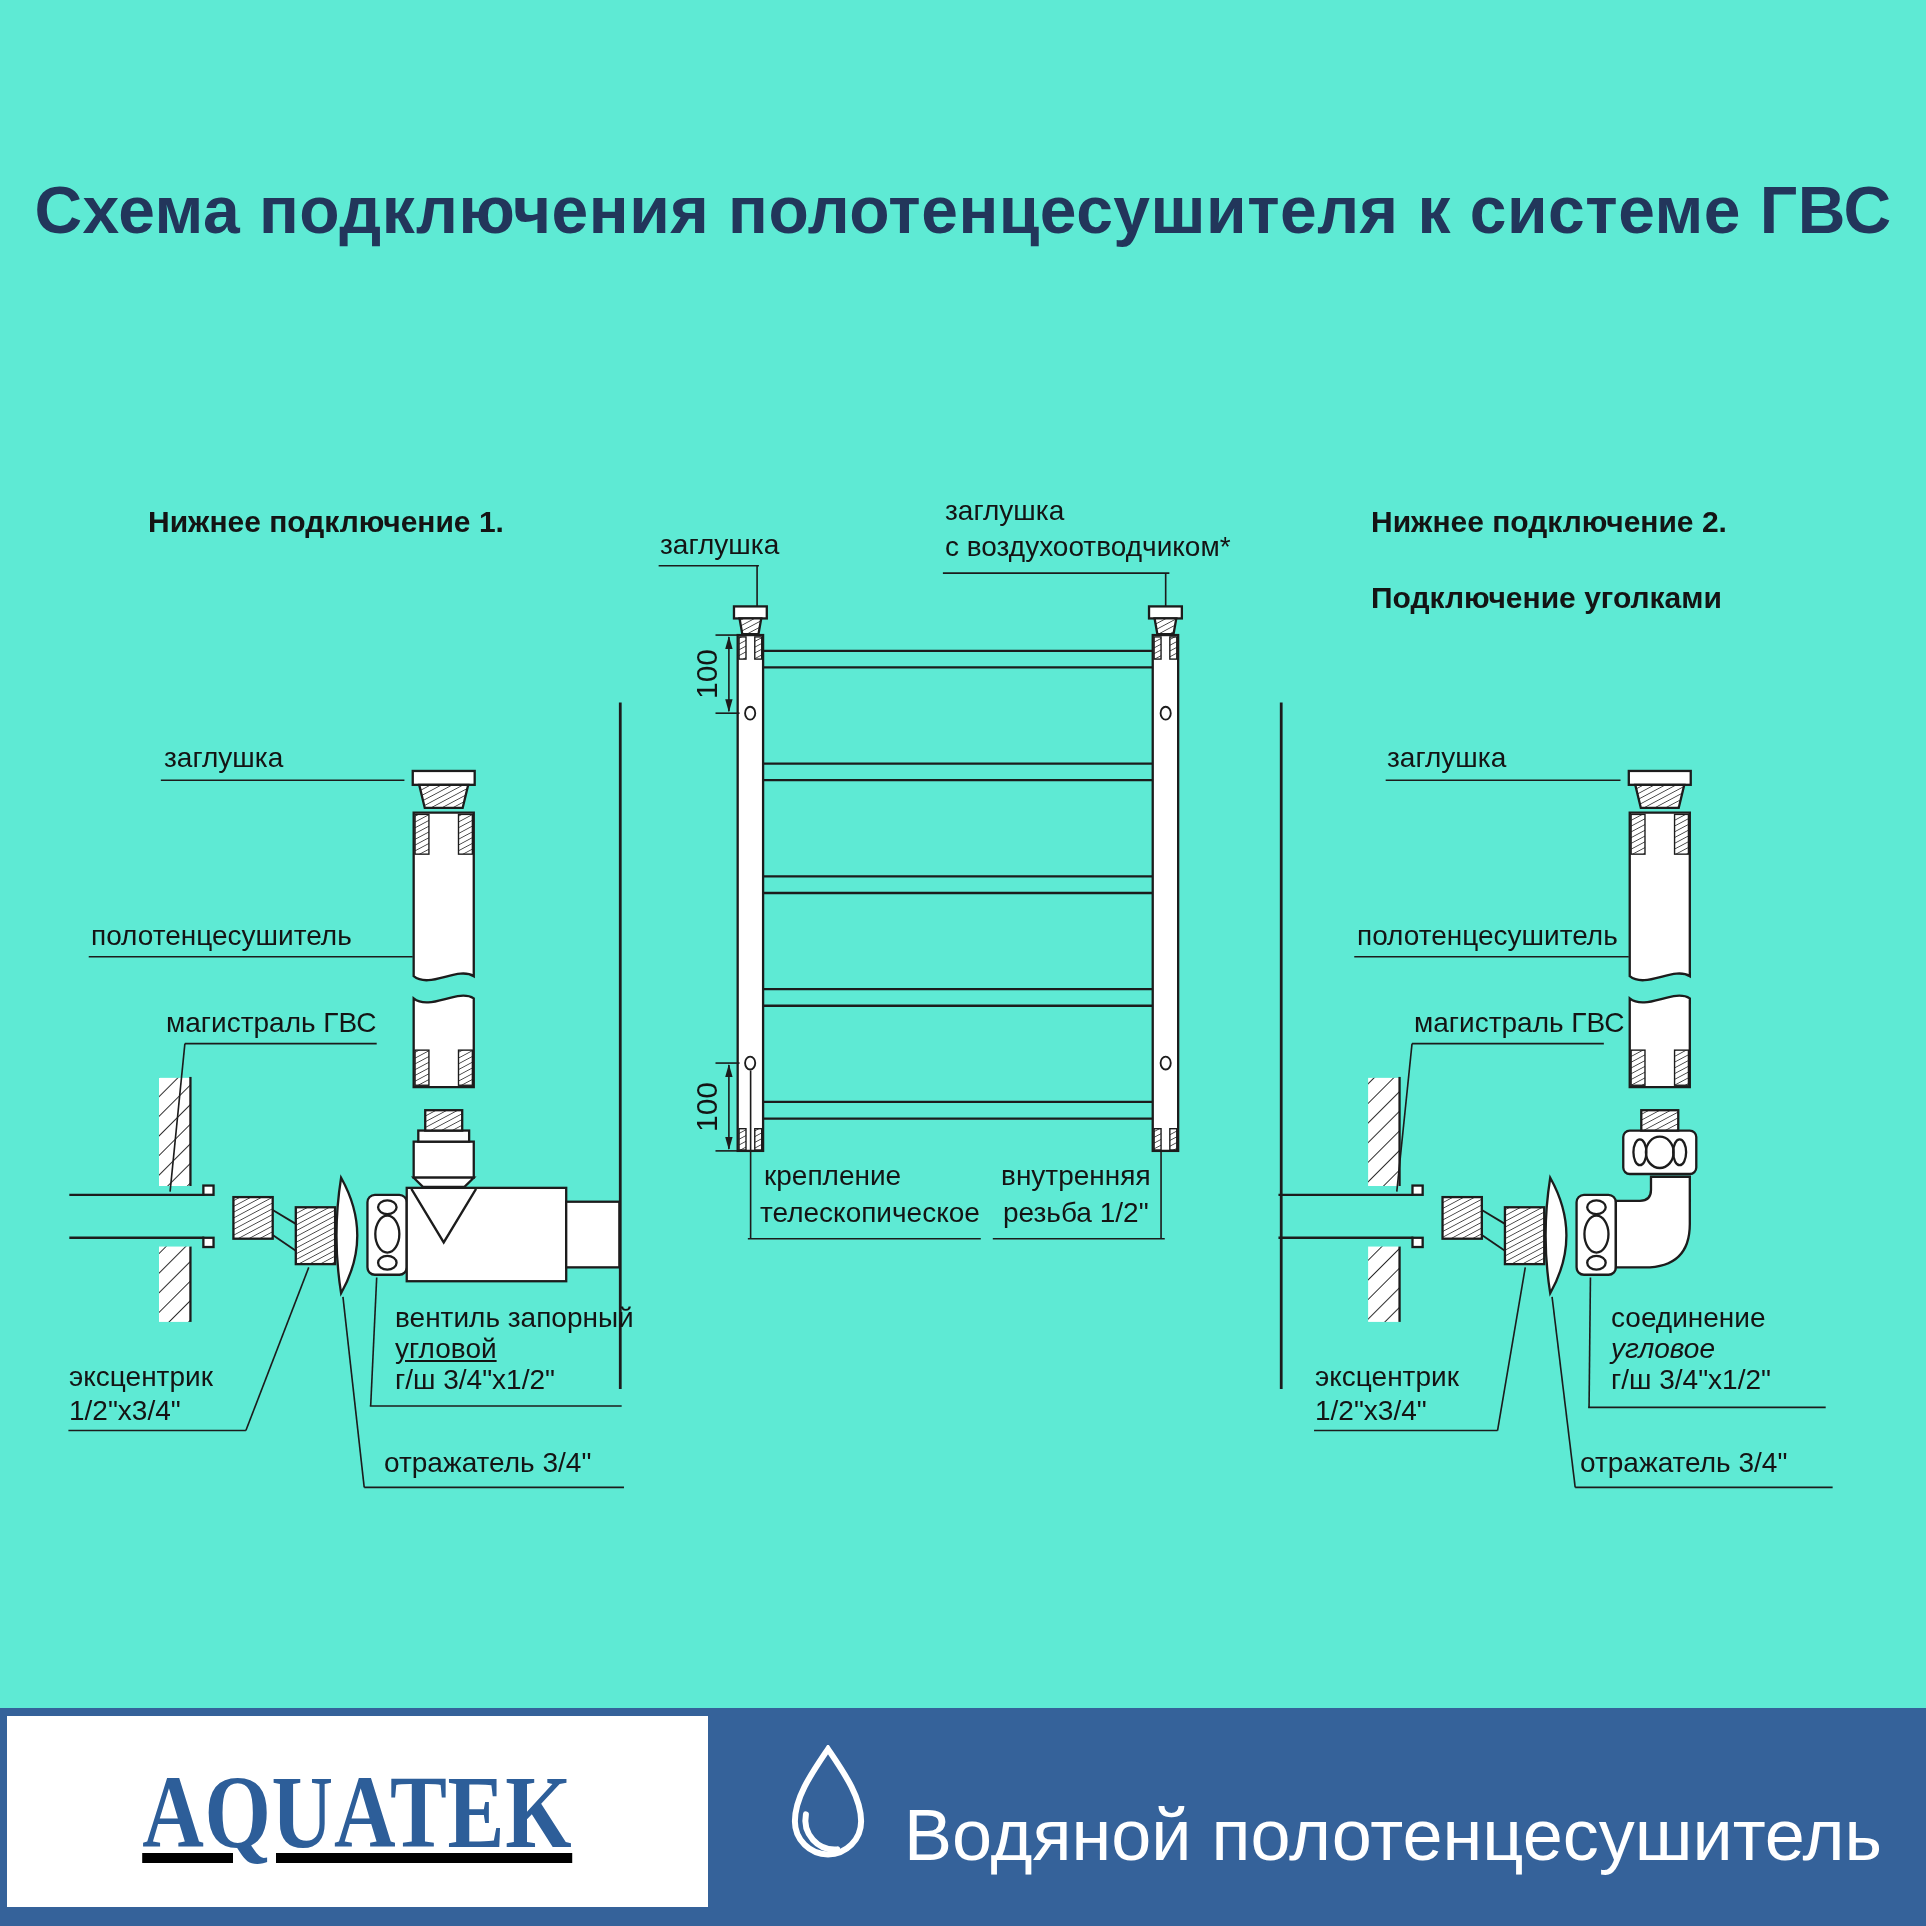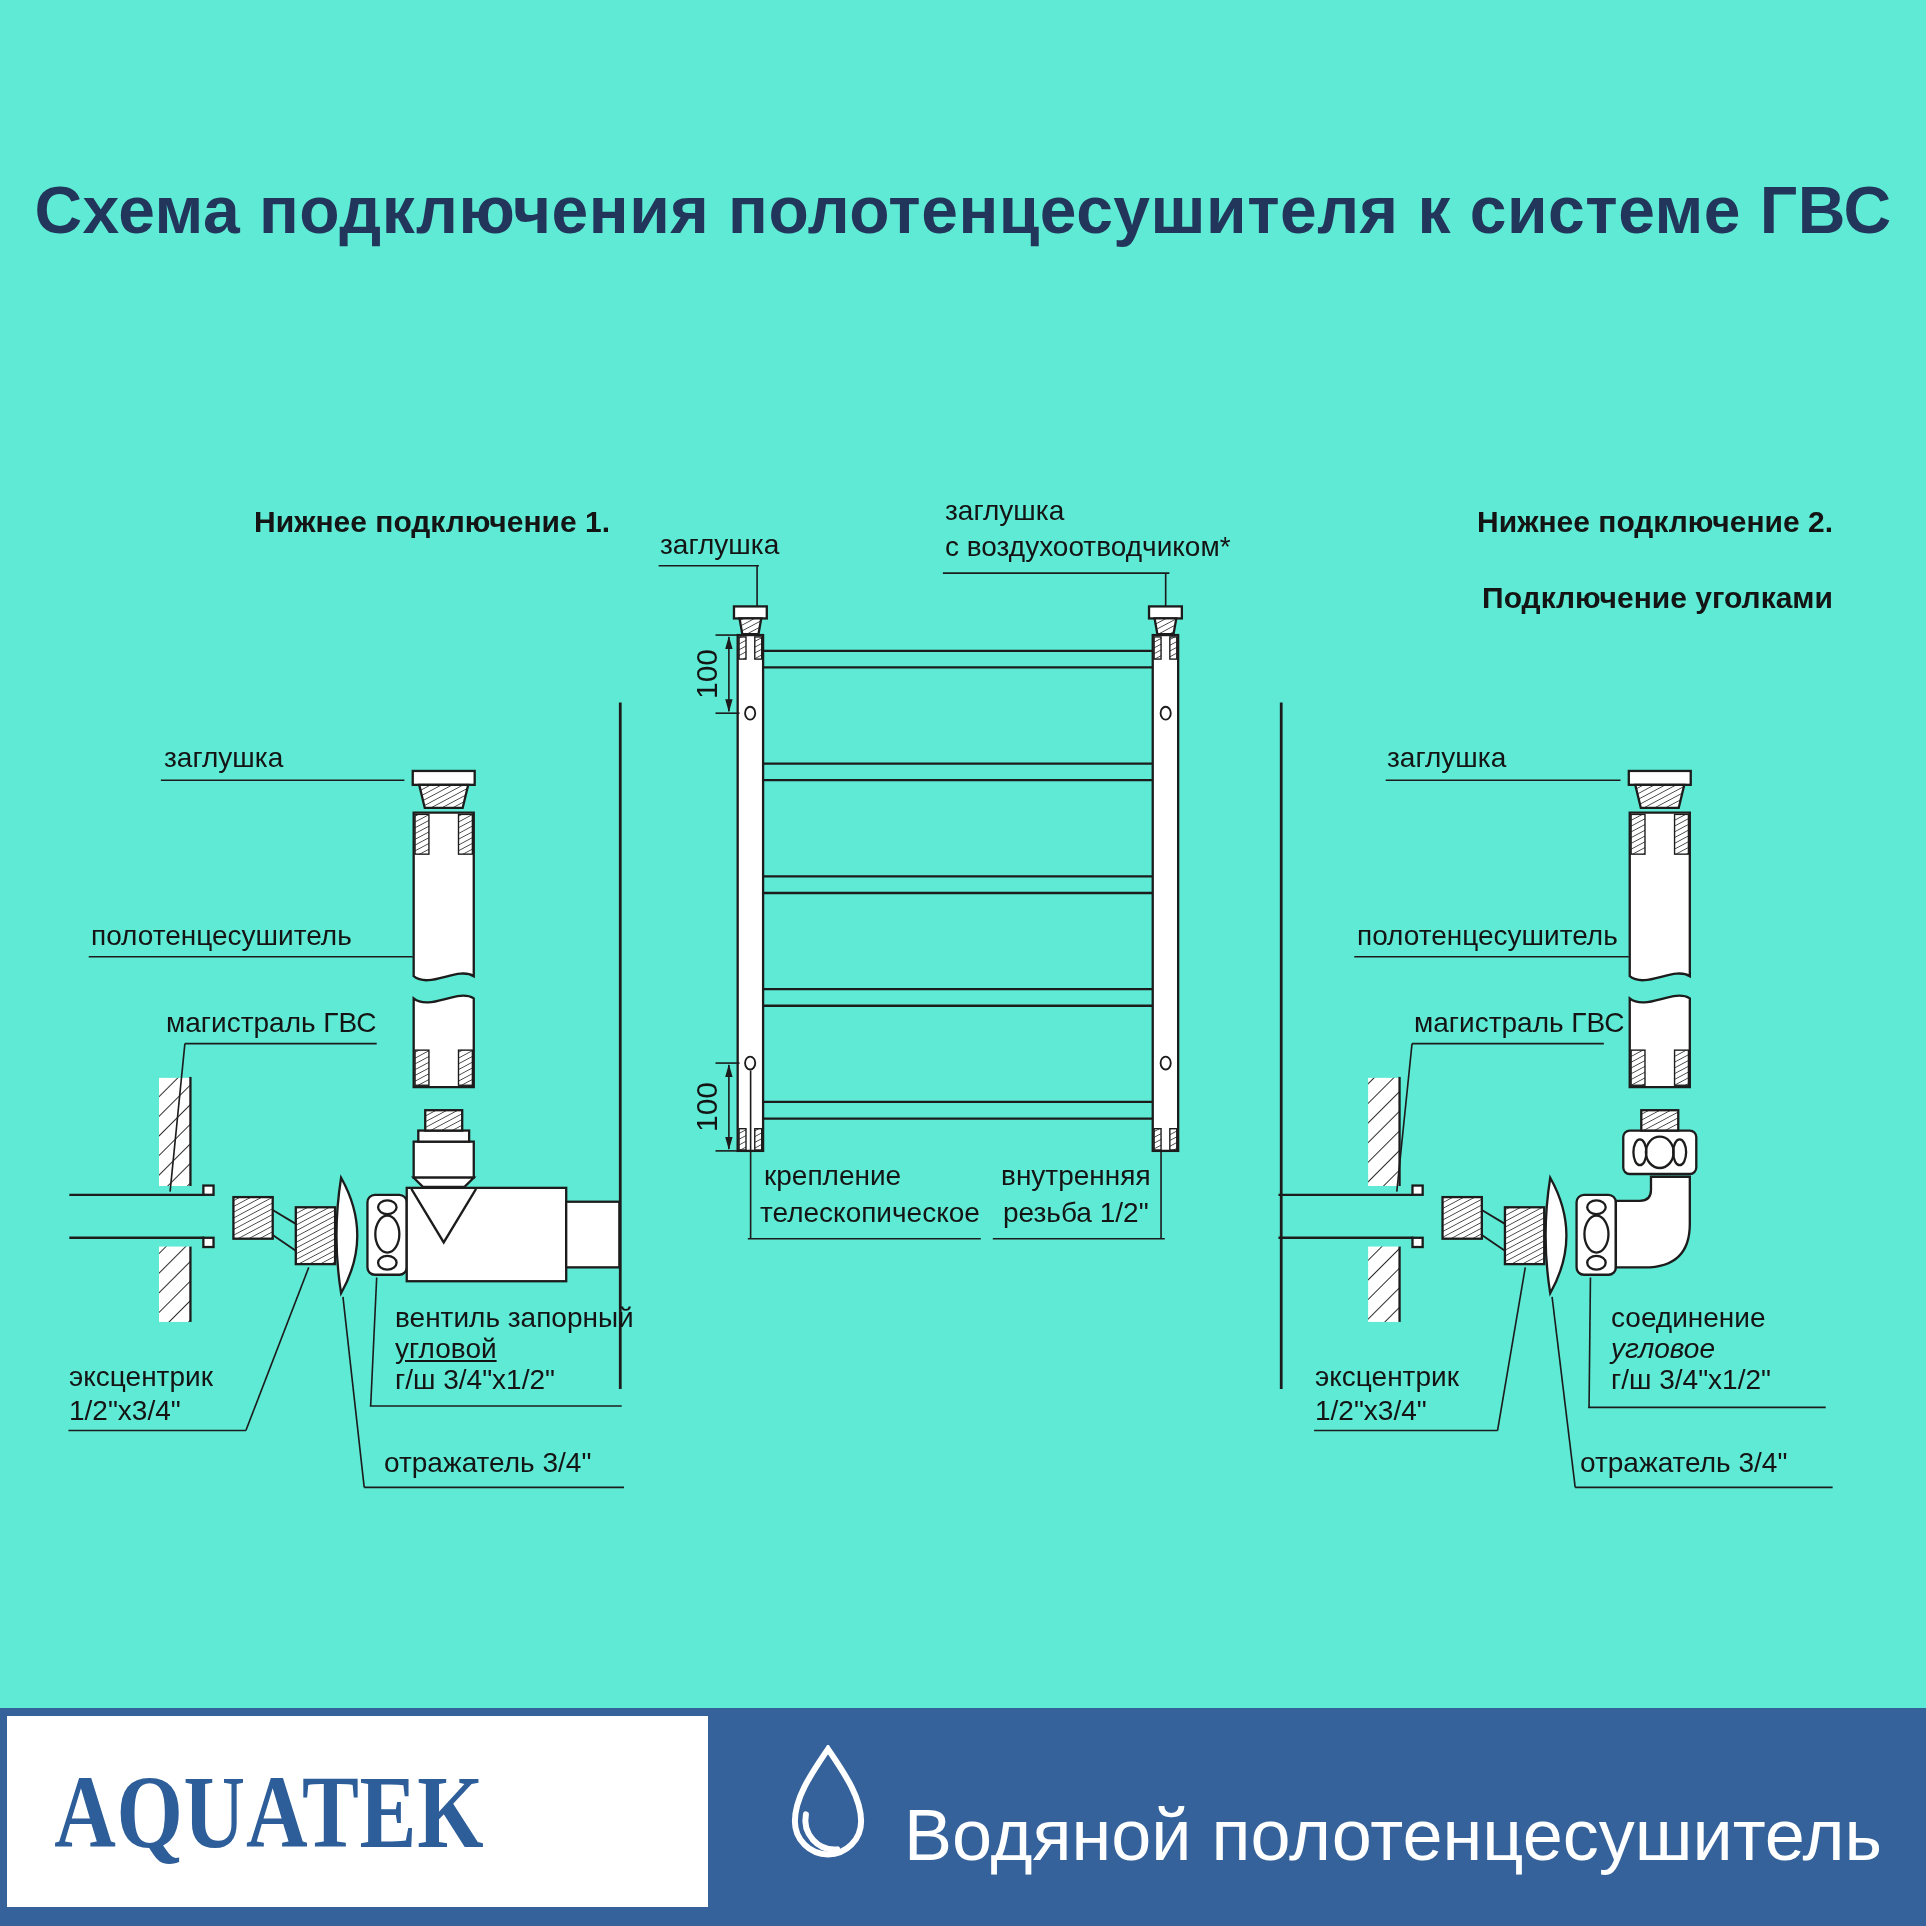--- a/index.html
+++ b/index.html
@@ -2,27 +2,27 @@
 <html style="font-size:7.4px"><head>
 <meta charset="utf-8">
 <style>
   html,body{margin:0;padding:0;background:#fff;}
   .page{position:relative;width:1926px;height:1926px;background:#5eead4;overflow:hidden;
         font-family:"Liberation Sans",sans-serif;}
   .art{position:absolute;left:0;top:0;width:1926px;height:1926px;}
   .title{position:absolute;left:0;top:172px;width:1926px;text-align:center;
          font-size:66px;font-weight:bold;color:#22365B;letter-spacing:0.5px;}
   .lbl{position:absolute;font-size:28px;line-height:1.05;color:#141414;white-space:nowrap;}
-  .hdr{position:absolute;width:462px;text-align:right;font-size:30px;font-weight:bold;
+  .hdr{position:absolute;width:462px;text-align:left;font-size:30px;font-weight:bold;
        color:#141414;white-space:nowrap;}
   .dim{position:absolute;width:74px;height:30px;font-size:30px;color:#141414;
        text-align:center;transform:rotate(-90deg);white-space:nowrap;}
   .footer{position:absolute;left:0;top:1708px;width:1926px;height:218px;background:#35629A;}
   .brandbox{position:absolute;left:6.5px;top:8.3px;width:701px;height:191px;background:#ffffff;
-            display:flex;align-items:center;justify-content:flex-start;}
+            display:flex;align-items:center;justify-content:center;text-decoration:underline;}
   .brand{font-family:"Liberation Serif",serif;font-weight:bold;font-size:104px;color:#2D5E99;
          letter-spacing:0.9px;transform:scaleX(0.82);}
   .drop{position:absolute;left:782px;top:37px;width:92px;height:125px;}
   .product{position:absolute;left:904px;top:0;height:254px;display:flex;align-items:center;
            font-size:72px;color:#ffffff;white-space:nowrap;}
 </style>
 </head>
 <body>
 
 <div class="page">

